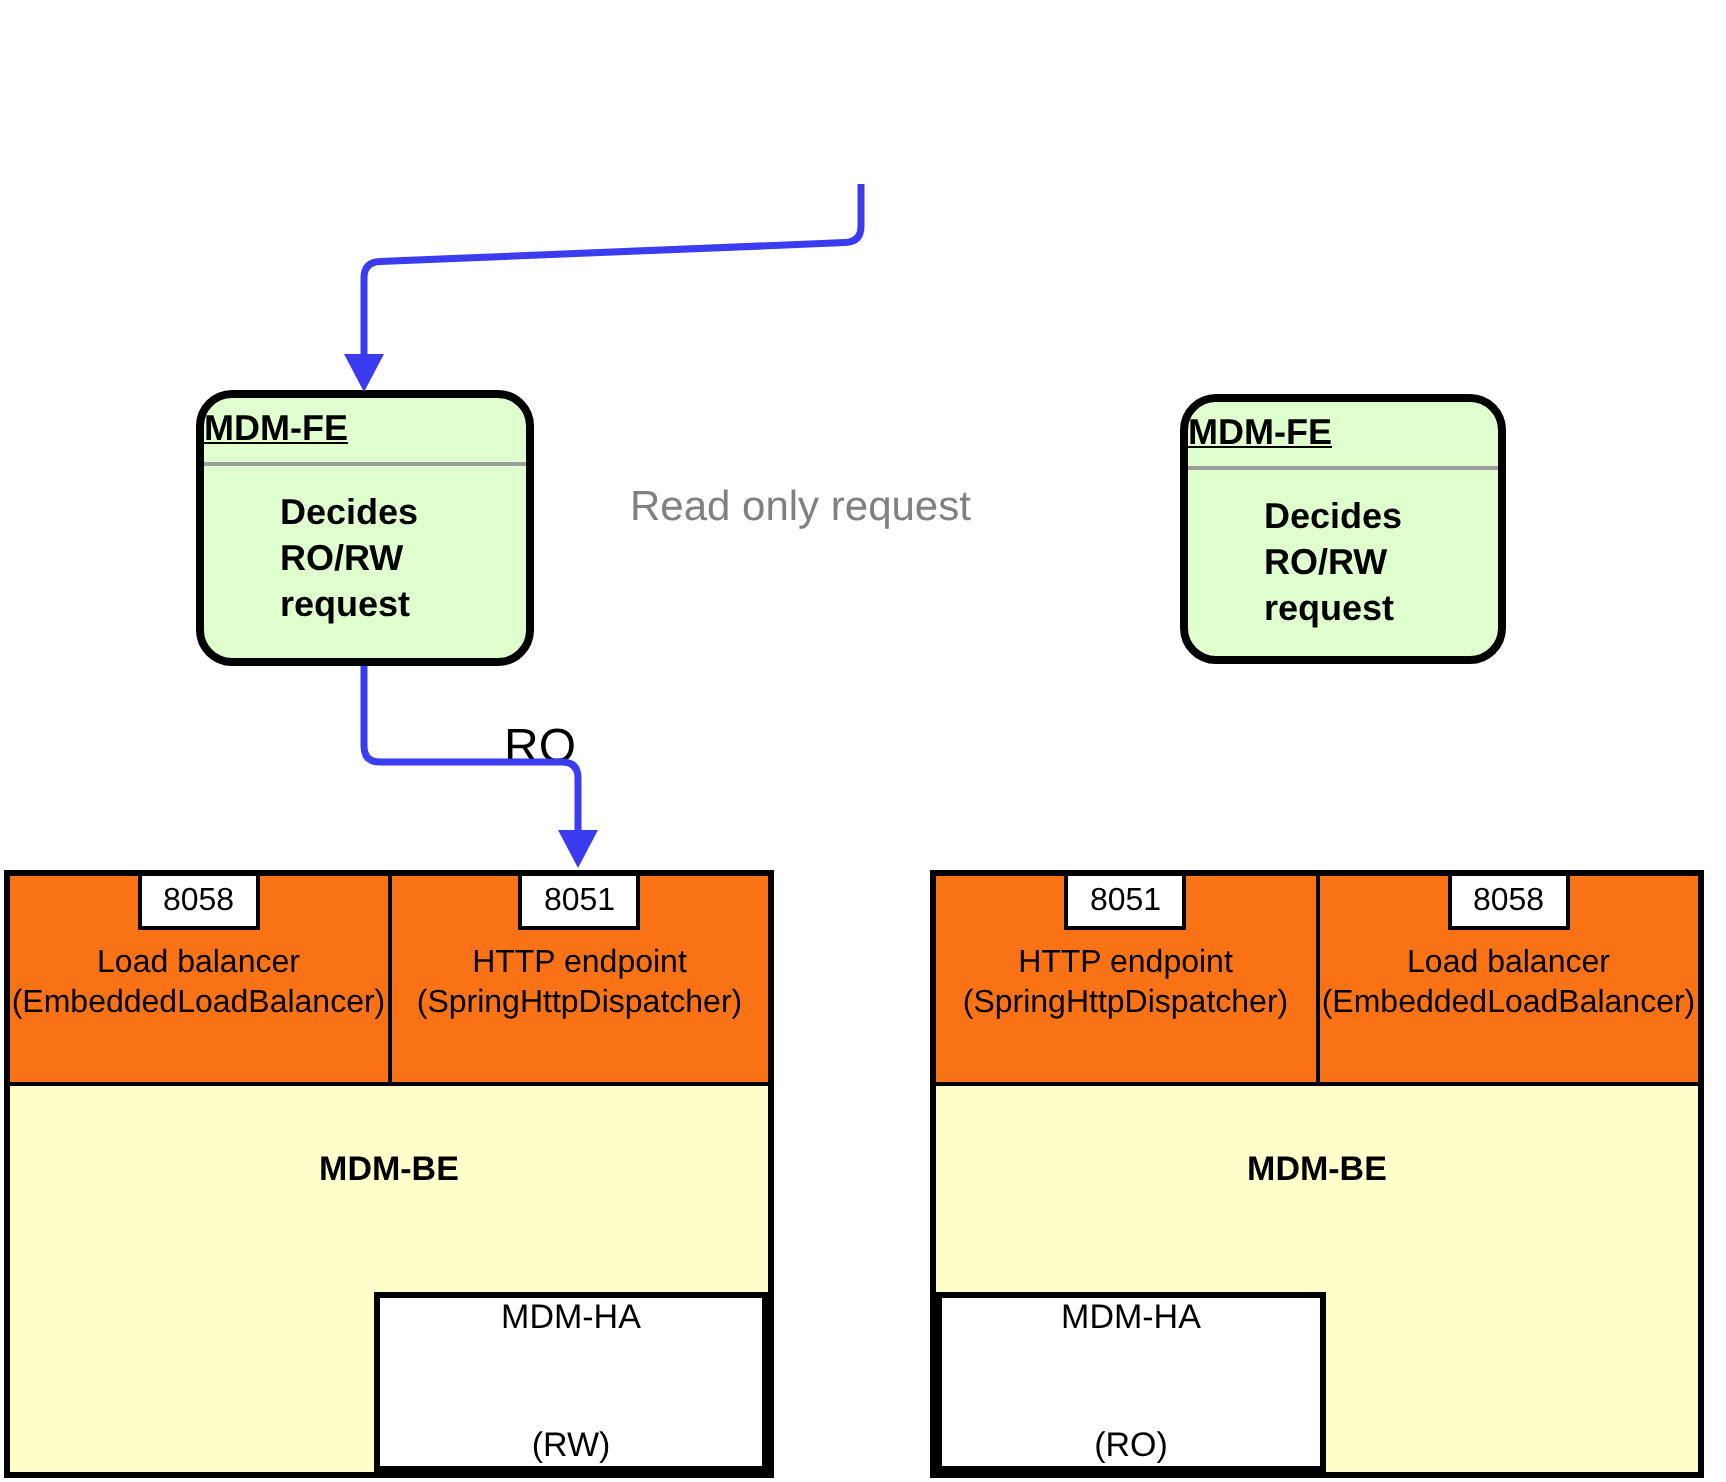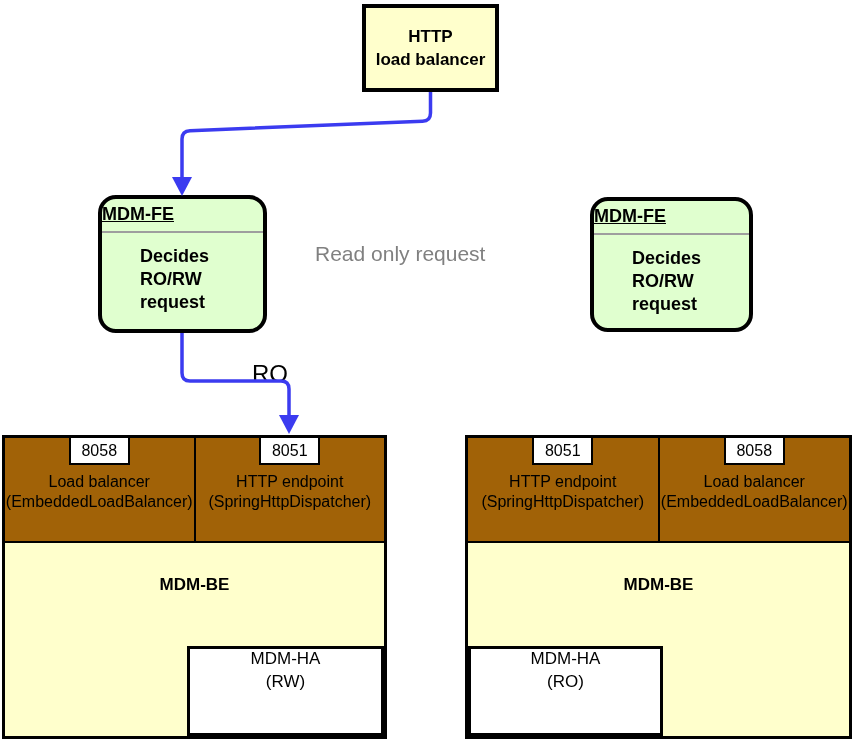--- a/index.html
+++ b/index.html
@@ -29,21 +29,21 @@
   .fe-body { margin-top:12px; font-size:18px; line-height:23px;padding-left:38px; }
 
   
   .readonly-label {
     left:315px; top:242px; width:200px; 
     font-size:21px; color:var(--gray-text);
   }
   .ro-label { left:248px; top:360px; width:40px; text-align:right; font-size:24px; }
 
   
-  .be { border:3px solid #000; background:#a16207; }
+  .be { border:3px solid #000; background:#f97316; }
   .be-left  { left:2px;   top:435px; width:385px; height:304px; }
   .be-right { left:465px; top:435px; width:387px; height:304px; }
   .be-row { display:flex; height:103px; }
   .be-cell {
     flex:1; display:flex; flex-direction:column; align-items:center;
     overflow:visible; min-width:0;
   }
   .be-cell.divided { border-right:2px solid #000; }
   .port-box {
     margin-top:-2px; width:61px; height:29px; box-sizing:border-box;
@@ -52,40 +52,36 @@
   }
   .cell-label { margin-top:7px; font-size:16px; line-height:20px; text-align:center; white-space:nowrap; }
   .be-body {
     position:absolute; left:0; right:0; top:103px; bottom:0;
     background:var(--yellow); border-top:2px solid #000;
   }
   .be-title { margin-top:32px; text-align:center; font-weight:bold; font-size:17px; }
   .ha-box {
     position:absolute; bottom:0; height:90px; background:#fff;
     border:3px solid #000; box-sizing:border-box;
-    display:flex; flex-direction:column; align-items:center; justify-content:flex-start;
-    gap:3px; font-size:17px; text-align:center;
+    display:flex; flex-direction:column; align-items:center; justify-content:space-between;
+    gap:23px; font-size:17px; text-align:center;
   }
   .ha-at-right { right:0; width:197px; }
   .ha-at-left  { left:0;  width:195px; }
 
   
   .arrows { position:absolute; left:0; top:0; pointer-events:none; }
   .astroke { fill:none; stroke:var(--blue); stroke-width:3.5px; stroke-linejoin:round; }
   .afill { fill:var(--blue); stroke:none; }
 </style>
 </head>
 <body>
 
 <div class="canvas">
 
-  <div class="node http-lb">
-    <div>HTTP</div>
-    <div>load balancer</div>
-  </div>
 
   <div class="node fe fe-left">
     <div class="fe-title">MDM-FE</div>
     <div class="fe-divider"></div>
     <div class="fe-body">
       <div>Decides RO/RW</div>
       <div>request</div>
     </div>
   </div>
 

